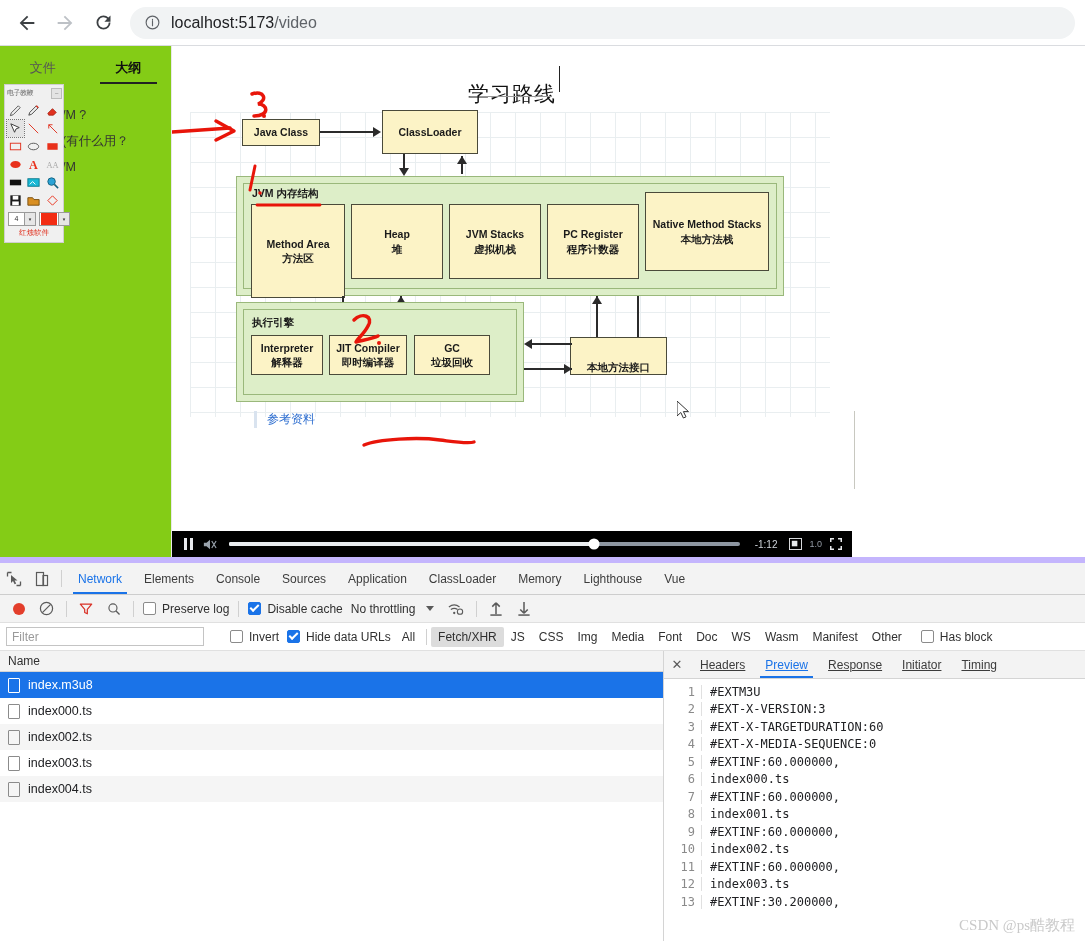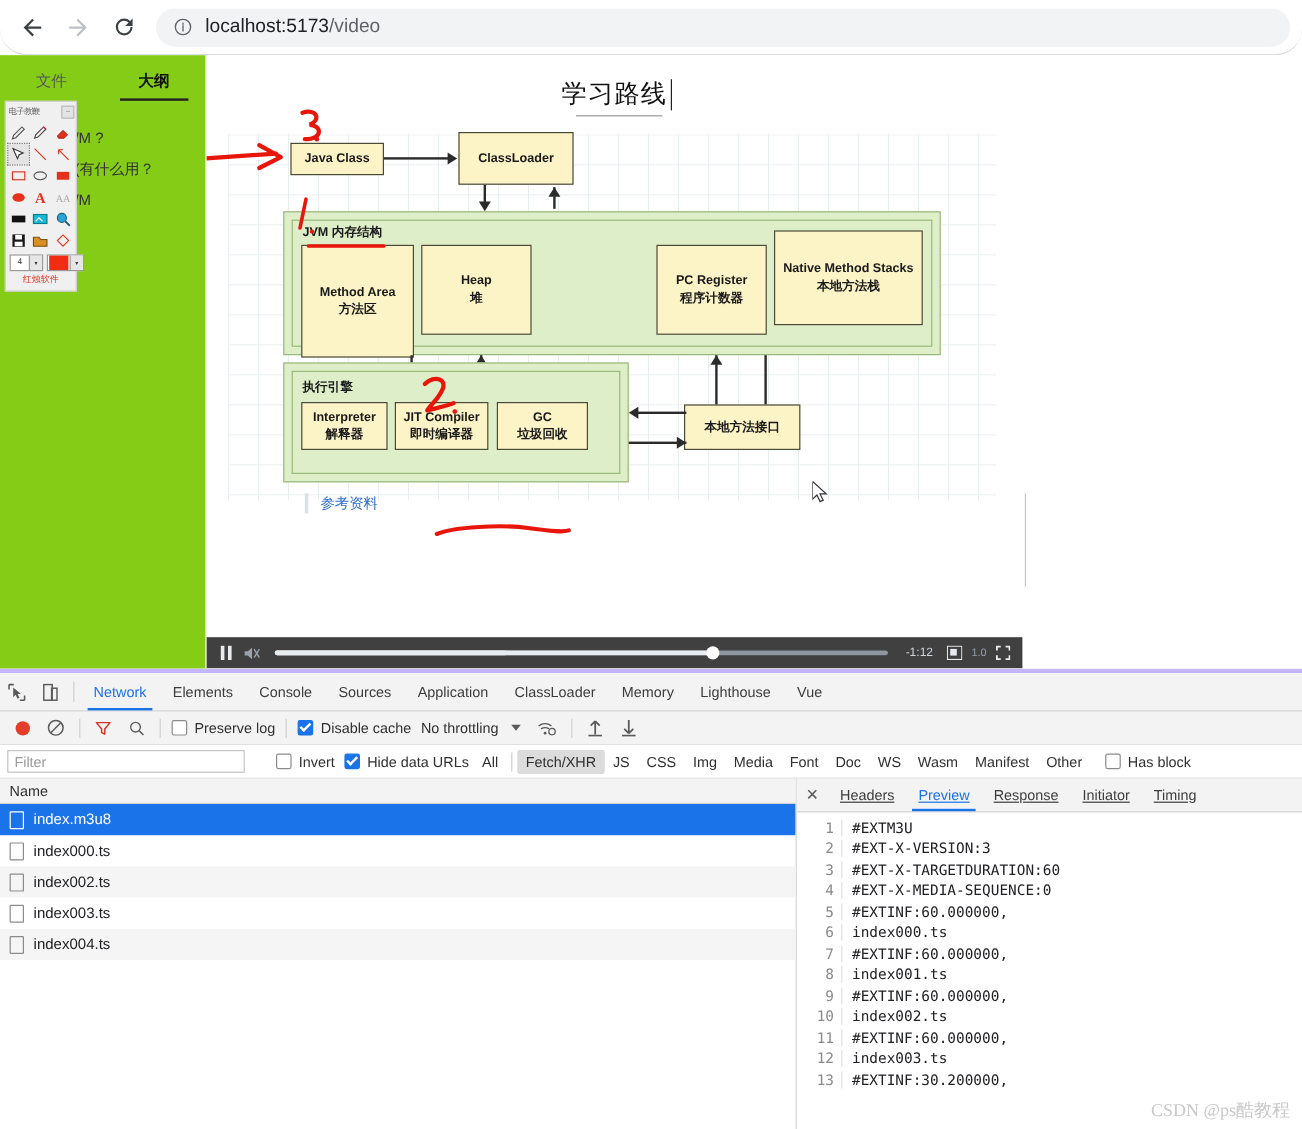--- a/index.html
+++ b/index.html
@@ -8,21 +8,20 @@
     font-family: "Liberation Sans", sans-serif;
     background: #fff; overflow: hidden;
   }
 
   
   .browser-bar {
     height: 46px; background: #fff;
     display: flex; align-items: center;
     padding: 0 10px; gap: 4px;
     border-bottom: 1px solid #dadce0;
-    border-radius: 22px;
   }
   .nav-btn {
     width: 34px; height: 34px; border-radius: 50%;
     display: flex; align-items: center; justify-content: center;
     color: #3c4043; flex: none;
   }
   .nav-btn.disabled { color: #bdc1c6; }
   .nav-btn svg { display: block; }
   .omnibox {
     flex: 1; height: 32px; margin-left: 6px;
@@ -116,21 +115,21 @@
   }
 
   
   .stage {
     flex: 1; position: relative; background: #fff; overflow: hidden;
   }
   .slide {
     position: absolute; inset: 0; background: #fff;
   }
   .slide-title {
-    position: absolute; left: 296px; top: 18px;
+    position: absolute; left: 296px; top: 34px;
     font-size: 21px; color: #111; letter-spacing: 1px;
   }
   .slide-title-rule {
     position: absolute; left: 308px; top: 50px;
     width: 72px; height: 1px; background: #999;
   }
   .slide-caret {
     position: absolute; left: 387px; top: 20px;
     width: 1px; height: 26px; background: #222;
   }
@@ -177,21 +176,21 @@
   .v-divider {
     position: absolute; left: 682px; top: 365px;
     width: 1px; height: 78px; background: #c8c8c0;
   }
   .ink { position: absolute; pointer-events: none; }
   .cursor-arrow { position: absolute; }
 
   
   .vcontrols {
     position: absolute; left: 0; right: 233px; bottom: 0;
-    height: 24px; background: #404040;
+    height: 24px; background: #000000;
     display: flex; align-items: center; gap: 0;
     padding: 13px 5px; z-index: 30; justify-content: flex-end;
   }
   .vbtn {
     width: 22px; height: 22px; display: flex;
     align-items: center; justify-content: center; color: #e8eaed;
   }
   .vtrack {
     flex: 1; height: 4px; margin: 0 8px; position: relative;
   }
@@ -202,21 +201,21 @@
     position: absolute; left: 71.5%; top: 50%;
     transform: translate(-50%, -50%);
     width: 11px; height: 11px; border-radius: 50%; background: #fff;
   }
   .vtime { font-size: 10px; color: #cfd4da; padding: 0 7px; white-space: nowrap; }
   .vspeed { font-size: 9px; color: #959da7; padding: 0 3px; }
 
   
   .devtools {
     height: 384px; background: #fff;
-    border-top: 4px solid #c4b5fd;
+    border-top: 6px solid #c4b5fd;
     display: flex; flex-direction: column;
   }
   .dt-tabbar {
     height: 32px; display: flex; align-items: stretch;
     background: #f3f3f3; border-bottom: 1px solid #cdcdcd;
   }
   .dt-iconbtn {
     width: 28px; display: flex; align-items: center; justify-content: center;
     color: #5a5a5a;
   }
@@ -521,20 +520,24 @@
       <div class="zone-label" style="left:80px; top:141px;">JVM 内存结构</div>
 
       <div class="node" style="left:79px; top:158px; width:94px; height:94px;">
         <span>Method Area</span>
         <span>方法区</span>
       </div>
       <div class="node" style="left:179px; top:158px; width:92px; height:75px;">
         <span>Heap</span>
         <span>堆</span>
       </div>
+      <div class="node" style="left:277px; top:158px; width:92px; height:75px;">
+        <span>JVM Stacks</span>
+        <span>虚拟机栈</span>
+      </div>
       <div class="node" style="left:375px; top:158px; width:92px; height:75px;">
         <span>PC Register</span>
         <span>程序计数器</span>
       </div>
       <div class="node" style="left:473px; top:146px; width:124px; height:79px;">
         <span>Native Method Stacks</span>
         <span>本地方法栈</span>
       </div>
 
       <div class="arrow" style="left:170px; top:250px; width:2px; height:16px;"></div>
@@ -558,21 +561,21 @@
       </div>
       <div class="node" style="left:157px; top:289px; width:78px; height:40px;">
         <span>JIT Compiler</span>
         <span>即时编译器</span>
       </div>
       <div class="node" style="left:242px; top:289px; width:76px; height:40px;">
         <span>GC</span>
         <span>垃圾回收</span>
       </div>
 
-      <div class="node" style="left:398px; top:291px; width:97px; height:38px;">
+      <div class="node" style="left:398px; top:291px; width:97px; height:38px;justify-content:flex-end;">
         <span>本地方法接口</span>
       </div>
 
       <div class="arrow" style="left:358px; top:297px; width:42px; height:2px;"></div>
       <div class="arrowhead ah-left" style="left:352px; top:293px;"></div>
       <div class="arrow" style="left:352px; top:322px; width:48px; height:2px;"></div>
       <div class="arrowhead ah-right" style="left:392px; top:318px;"></div>
 
       <svg class="ink" style="left:0; top:0; width:100%; height:100%;">
         <path d="M80,48 C92,44 96,54 86,58 C96,58 98,70 82,70" fill="none" stroke="#e8150a" stroke-width="3.5" stroke-linecap="round"></path>

